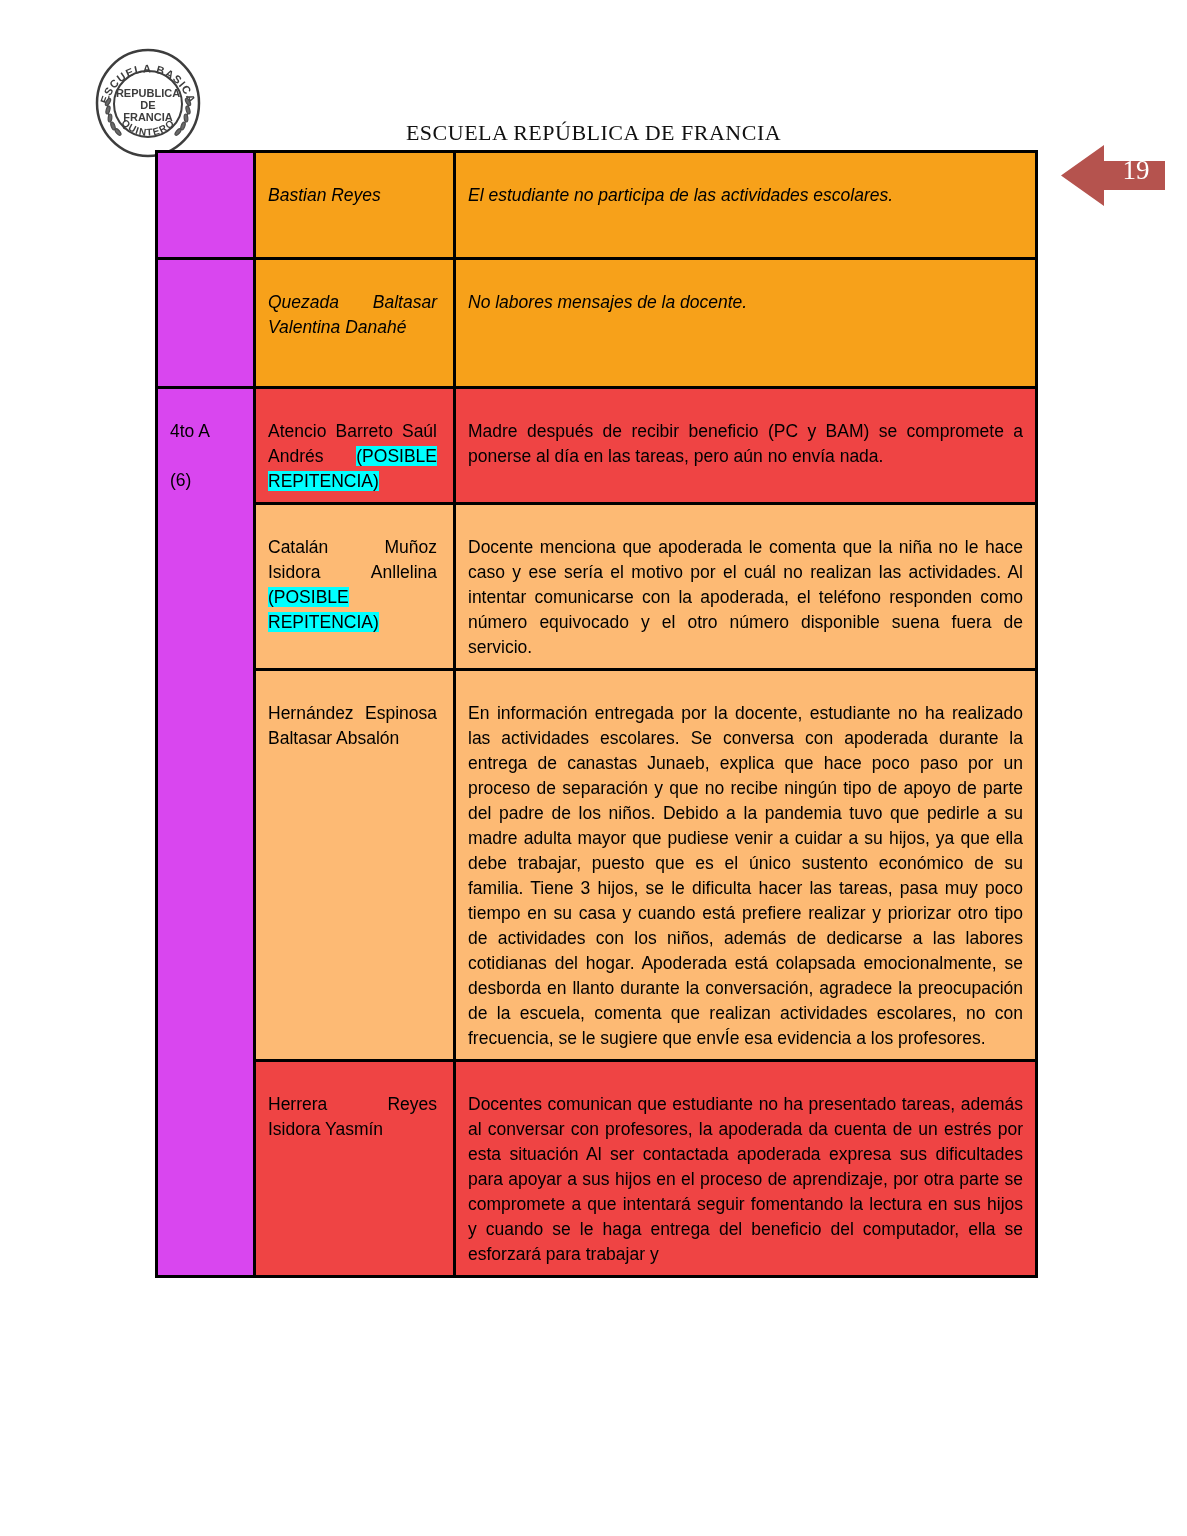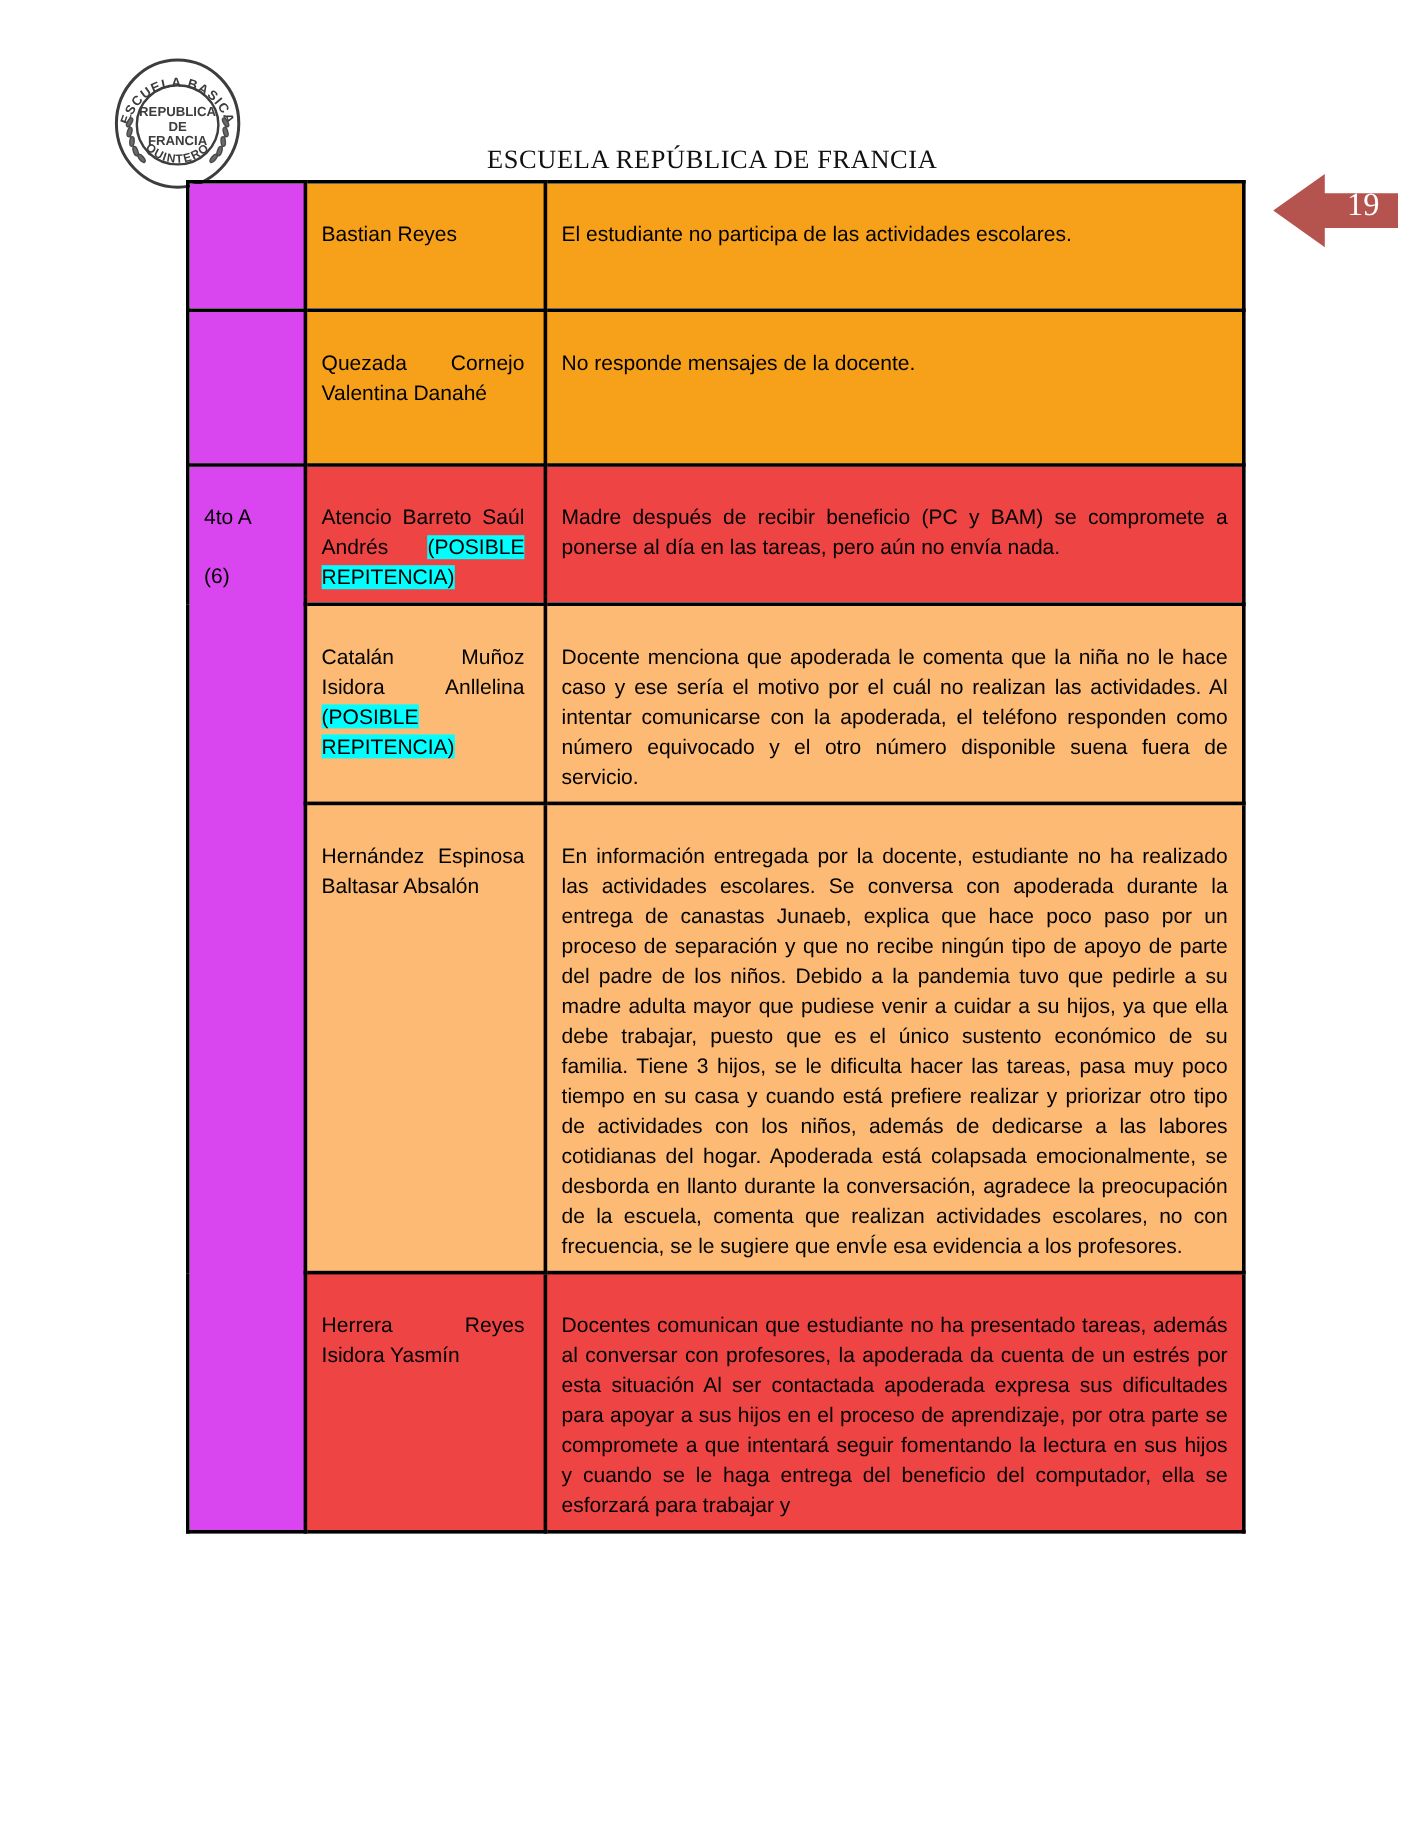--- a/index.html
+++ b/index.html
@@ -26,21 +26,21 @@
     border-collapse:collapse;table-layout:fixed;
   }
   td{
     border:3px solid #000;vertical-align:top;
     padding:30px 12px 8px 12px;
     font-size:17.5px;line-height:25px;color:#000;background:#fff;
     overflow:hidden;word-wrap:break-word;
   }
   td.name{ text-align:justify; padding-right:16px;}
   td.txt{ text-align:justify;}
-  td[data-bg="orange"]{background:#F7A11A;}
+  td[data-bg="orange"]{background:#F7A11A;font-style:italic;}
   td[data-bg="red"]{background:#ef4444;}
   td[data-bg="white"]{background:#fdba74;}
   tr.r1 td{height:66px;}
   tr.r2 td{height:88px;}
   td.groupcell{background:#d946ef;text-align:left;}
   .group-count{margin-top:24px;}
   .hl{background:#00FFFF;}
   
   .seal-arc{font-family:"Liberation Sans",sans-serif;font-size:11px;font-weight:bold;fill:#3d3d3d;letter-spacing:1px;}
   .seal-center{font-family:"Liberation Sans",sans-serif;font-size:11px;font-weight:bold;fill:#3d3d3d;}
@@ -99,25 +99,25 @@
         <span>Bastian Reyes</span>
         <span class="hl"></span>
       </td>
       <td class="txt" data-bg="orange">
         <span>El estudiante no participa de las actividades escolares.</span>
       </td>
     </tr>
     <tr class="r2">
       <td class="groupcell"></td>
       <td class="name" data-bg="orange">
-        <span>Quezada Cornejo Valentina Danahé</span>
+        <span>Quezada Baltasar Valentina Danahé</span>
         <span class="hl"></span>
       </td>
       <td class="txt" data-bg="orange">
-        <span>No responde mensajes de la docente.</span>
+        <span>No labores mensajes de la docente.</span>
       </td>
     </tr>
     <tr>
       <td class="groupcell" rowspan="4">
         <div>4to A</div>
         <div class="group-count">(6)</div>
       </td>
       <td class="name" data-bg="red">
         <span>Atencio Barreto Saúl Andrés</span>
         <span class="hl">(POSIBLE REPITENCIA)</span>

